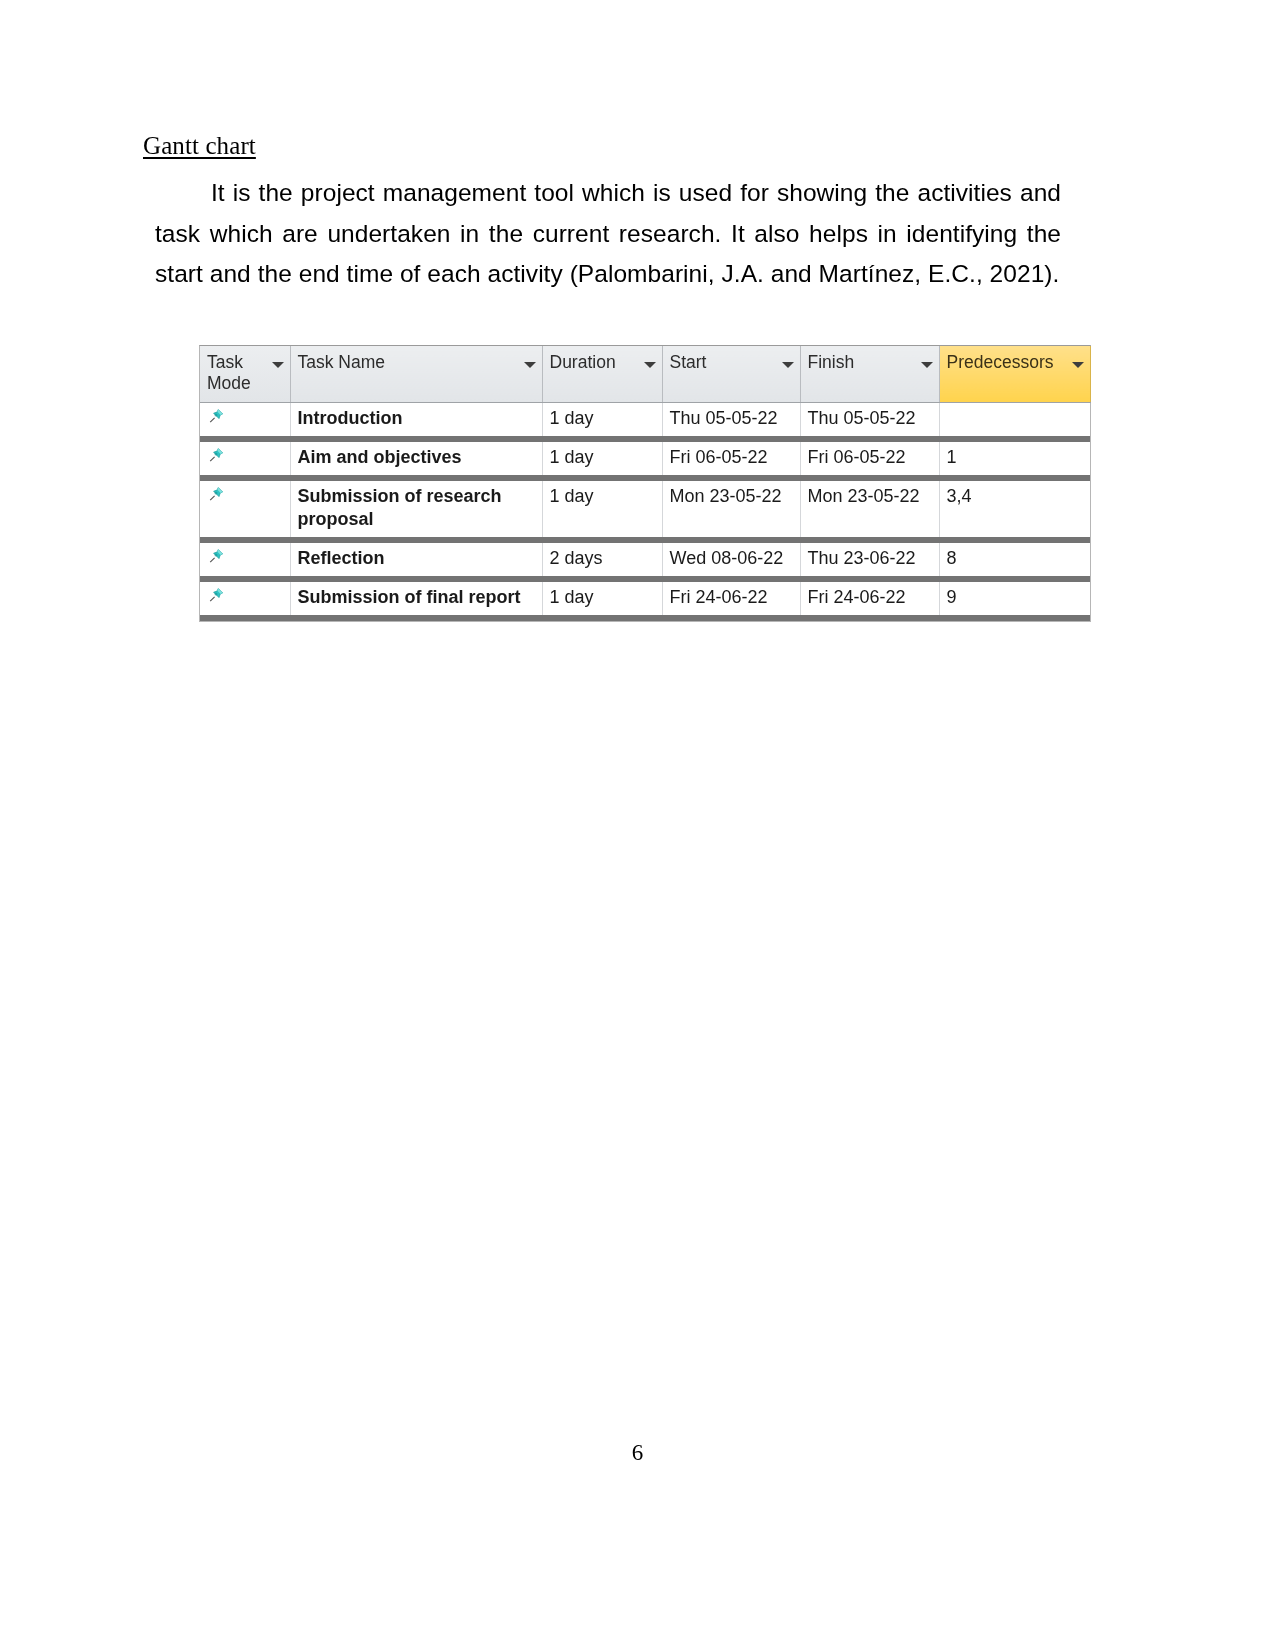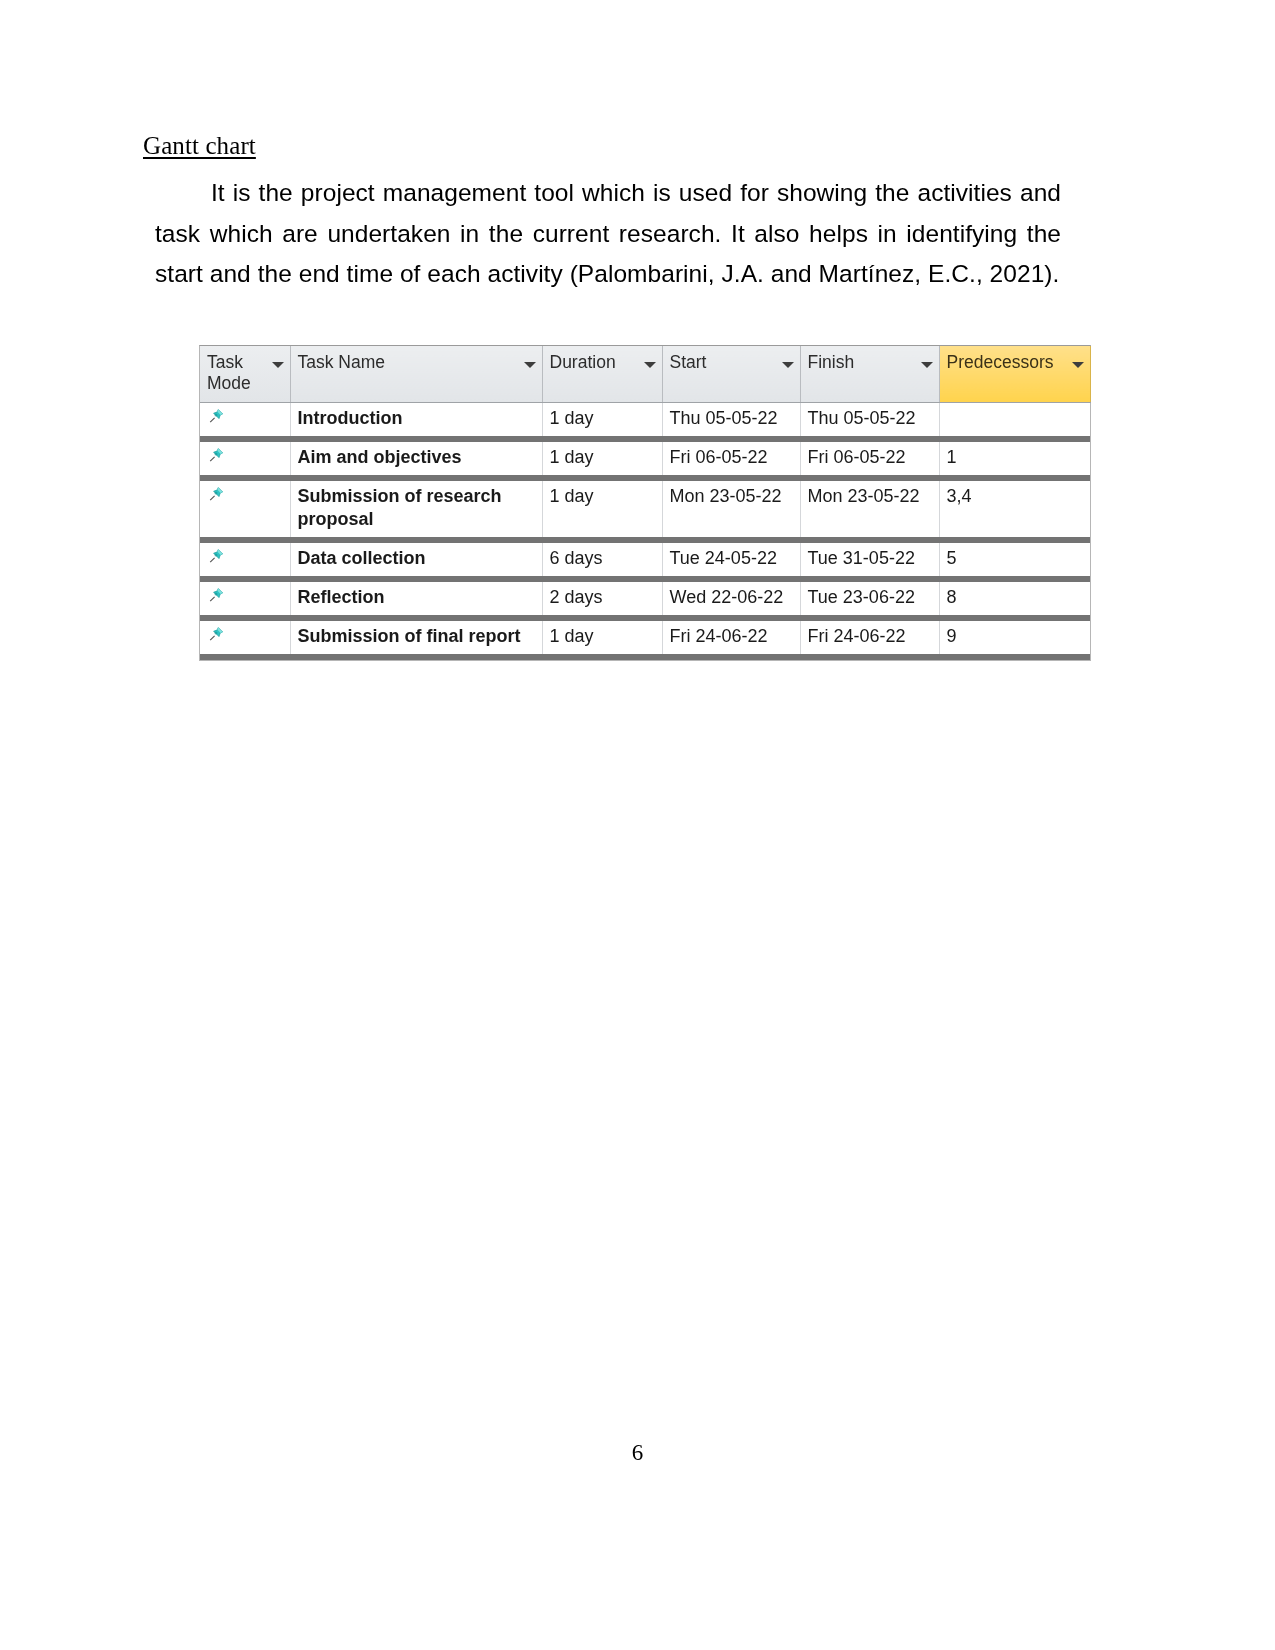--- a/index.html
+++ b/index.html
@@ -259,37 +259,24 @@
             <td class="cell-finish">Mon 23-05-22</td>
             <td class="cell-pred">3,4</td>
           </tr>
           <tr class="table-row r-short">
             <td class="cell-mode"><span class="pin"><svg width="18" height="18" viewBox="0 0 18 18" xmlns="http://www.w3.org/2000/svg">
                   <path d="M3.2 15.2 L7.6 10.8" stroke="#555" stroke-width="1.1" fill="none"></path>
                   <path d="M11.3 2.6 L15.6 6.9 L13.1 8.2 L12.0 11.6 L6.6 6.2 L10.0 5.1 Z" fill="#2ec4c4" stroke="#19999a" stroke-width="0.7" stroke-linejoin="round"></path>
                   <path d="M11.3 2.6 L15.6 6.9 L13.6 7.9 L10.3 4.6 Z" fill="#7fe3e0"></path>
                   <circle cx="9.0" cy="8.1" r="1.5" fill="#0f8f8f" opacity="0.55"></circle>
                 </svg></span></td>
-            <td class="cell-name">Data collection</td>
-            <td class="cell-dur">6 days</td>
-            <td class="cell-start">Tue 24-05-22</td>
-            <td class="cell-finish">Tue 31-05-22</td>
-            <td class="cell-pred">5</td>
-          </tr>
-          <tr class="table-row r-short">
-            <td class="cell-mode"><span class="pin"><svg width="18" height="18" viewBox="0 0 18 18" xmlns="http://www.w3.org/2000/svg">
-                  <path d="M3.2 15.2 L7.6 10.8" stroke="#555" stroke-width="1.1" fill="none"></path>
-                  <path d="M11.3 2.6 L15.6 6.9 L13.1 8.2 L12.0 11.6 L6.6 6.2 L10.0 5.1 Z" fill="#2ec4c4" stroke="#19999a" stroke-width="0.7" stroke-linejoin="round"></path>
-                  <path d="M11.3 2.6 L15.6 6.9 L13.6 7.9 L10.3 4.6 Z" fill="#7fe3e0"></path>
-                  <circle cx="9.0" cy="8.1" r="1.5" fill="#0f8f8f" opacity="0.55"></circle>
-                </svg></span></td>
             <td class="cell-name">Reflection</td>
             <td class="cell-dur">2 days</td>
-            <td class="cell-start">Wed 22-06-22</td>
-            <td class="cell-finish">Tue 23-06-22</td>
+            <td class="cell-start">Wed 08-06-22</td>
+            <td class="cell-finish">Thu 23-06-22</td>
             <td class="cell-pred">8</td>
           </tr>
           <tr class="table-row r-short">
             <td class="cell-mode"><span class="pin"><svg width="18" height="18" viewBox="0 0 18 18" xmlns="http://www.w3.org/2000/svg">
                   <path d="M3.2 15.2 L7.6 10.8" stroke="#555" stroke-width="1.1" fill="none"></path>
                   <path d="M11.3 2.6 L15.6 6.9 L13.1 8.2 L12.0 11.6 L6.6 6.2 L10.0 5.1 Z" fill="#2ec4c4" stroke="#19999a" stroke-width="0.7" stroke-linejoin="round"></path>
                   <path d="M11.3 2.6 L15.6 6.9 L13.6 7.9 L10.3 4.6 Z" fill="#7fe3e0"></path>
                   <circle cx="9.0" cy="8.1" r="1.5" fill="#0f8f8f" opacity="0.55"></circle>
                 </svg></span></td>
             <td class="cell-name">Submission of final report</td>

